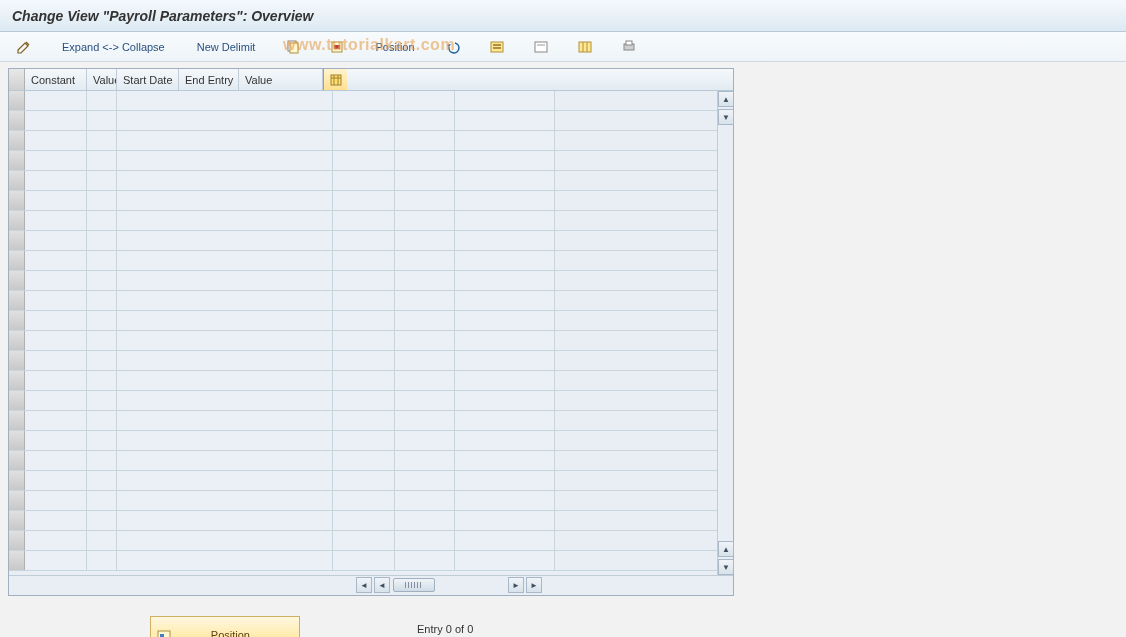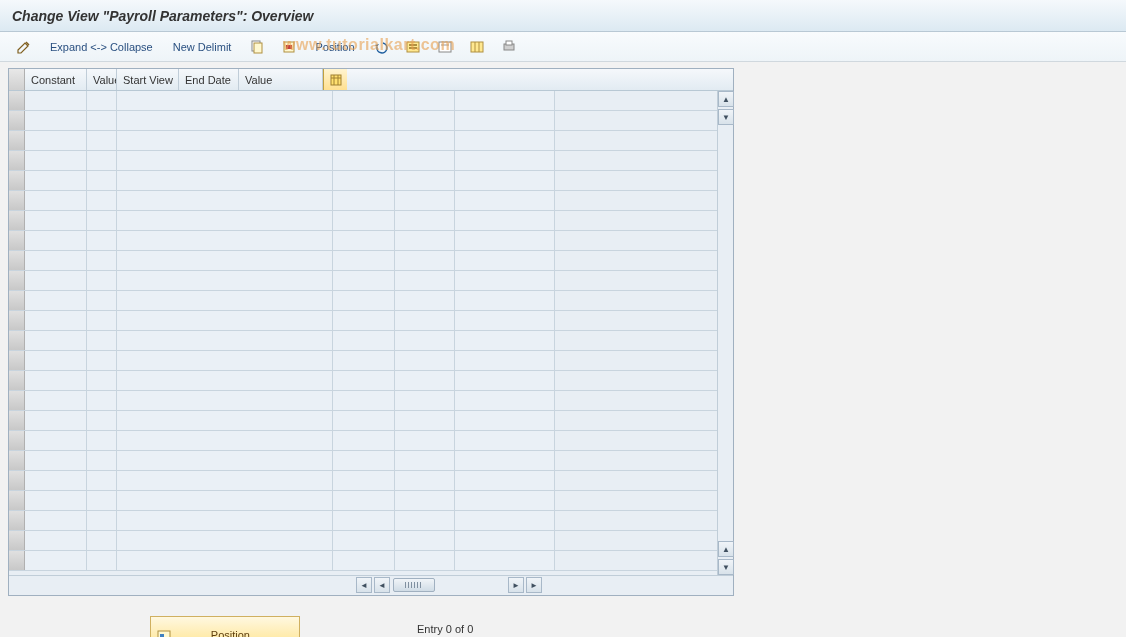--- a/index.html
+++ b/index.html
@@ -26,21 +26,21 @@
       font-size: 14px;
       color: #333;
     }
     .toolbar {
       background: linear-gradient(to bottom, #f8fbfd 0%, #eef4f8 100%);
       border-bottom: 1px solid #d0d8de;
       padding: 4px 12px;
       height: 30px;
       display: flex;
       align-items: center;
-      gap: 8px;
+      gap: 20px;
       position: relative;
     }
     .toolbar-btn {
       display: inline-flex;
       align-items: center;
       padding: 2px 4px;
       cursor: pointer;
       color: #333;
       font-size: 11px;
       gap: 4px;
@@ -292,22 +292,22 @@
   </span>
   <div class="watermark">www.tutorialkart.com</div>
 </div>
 
 <div class="content-area">
   <div class="table-container">
     <div class="table-header-row">
       <div class="col-selector"></div>
       <div class="col-header col-constant">Constant</div>
       <div class="col-header col-info">Value</div>
-      <div class="col-header col-startdate">Start View</div>
-      <div class="col-header col-enddate">End Date</div>
+      <div class="col-header col-startdate">Start Date</div>
+      <div class="col-header col-enddate">End Entry</div>
       <div class="col-header col-value">Value</div>
       <div class="col-config">
         <svg width="12" height="12" viewBox="0 0 12 12">
             <rect x="1" y="1" width="10" height="10" fill="#ffe070" stroke="#a08030"></rect>
             <line x1="4" y1="1" x2="4" y2="11" stroke="#a08030"></line>
             <line x1="8" y1="1" x2="8" y2="11" stroke="#a08030"></line>
             <line x1="1" y1="4" x2="11" y2="4" stroke="#a08030"></line>
           </svg>
       </div>
     </div>

